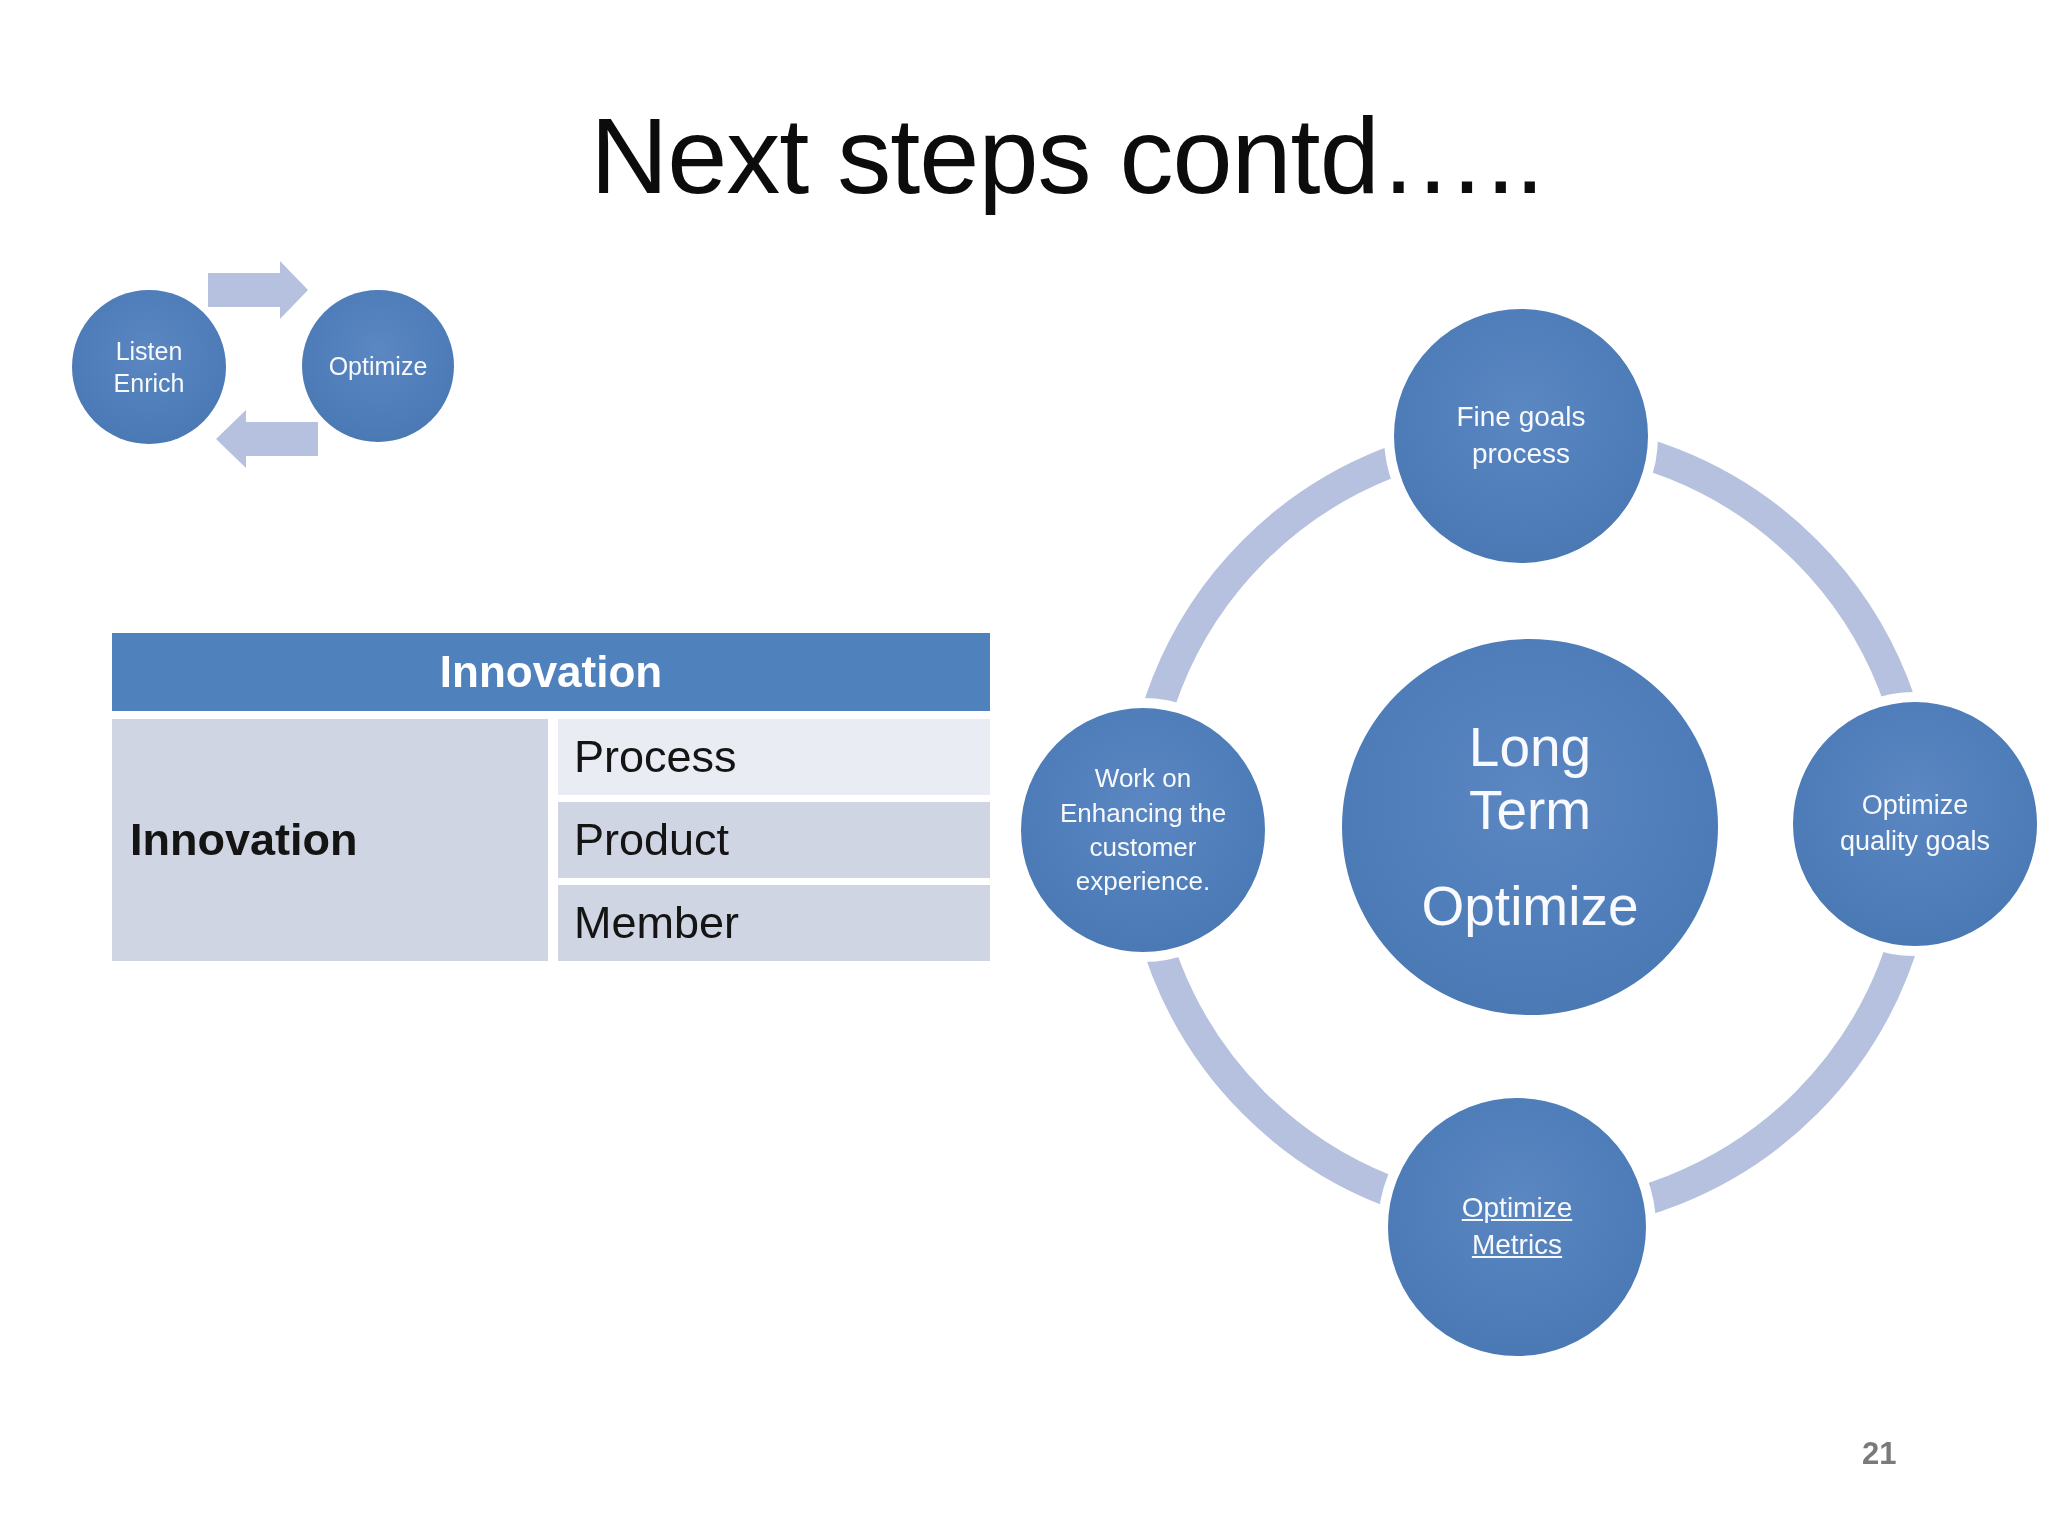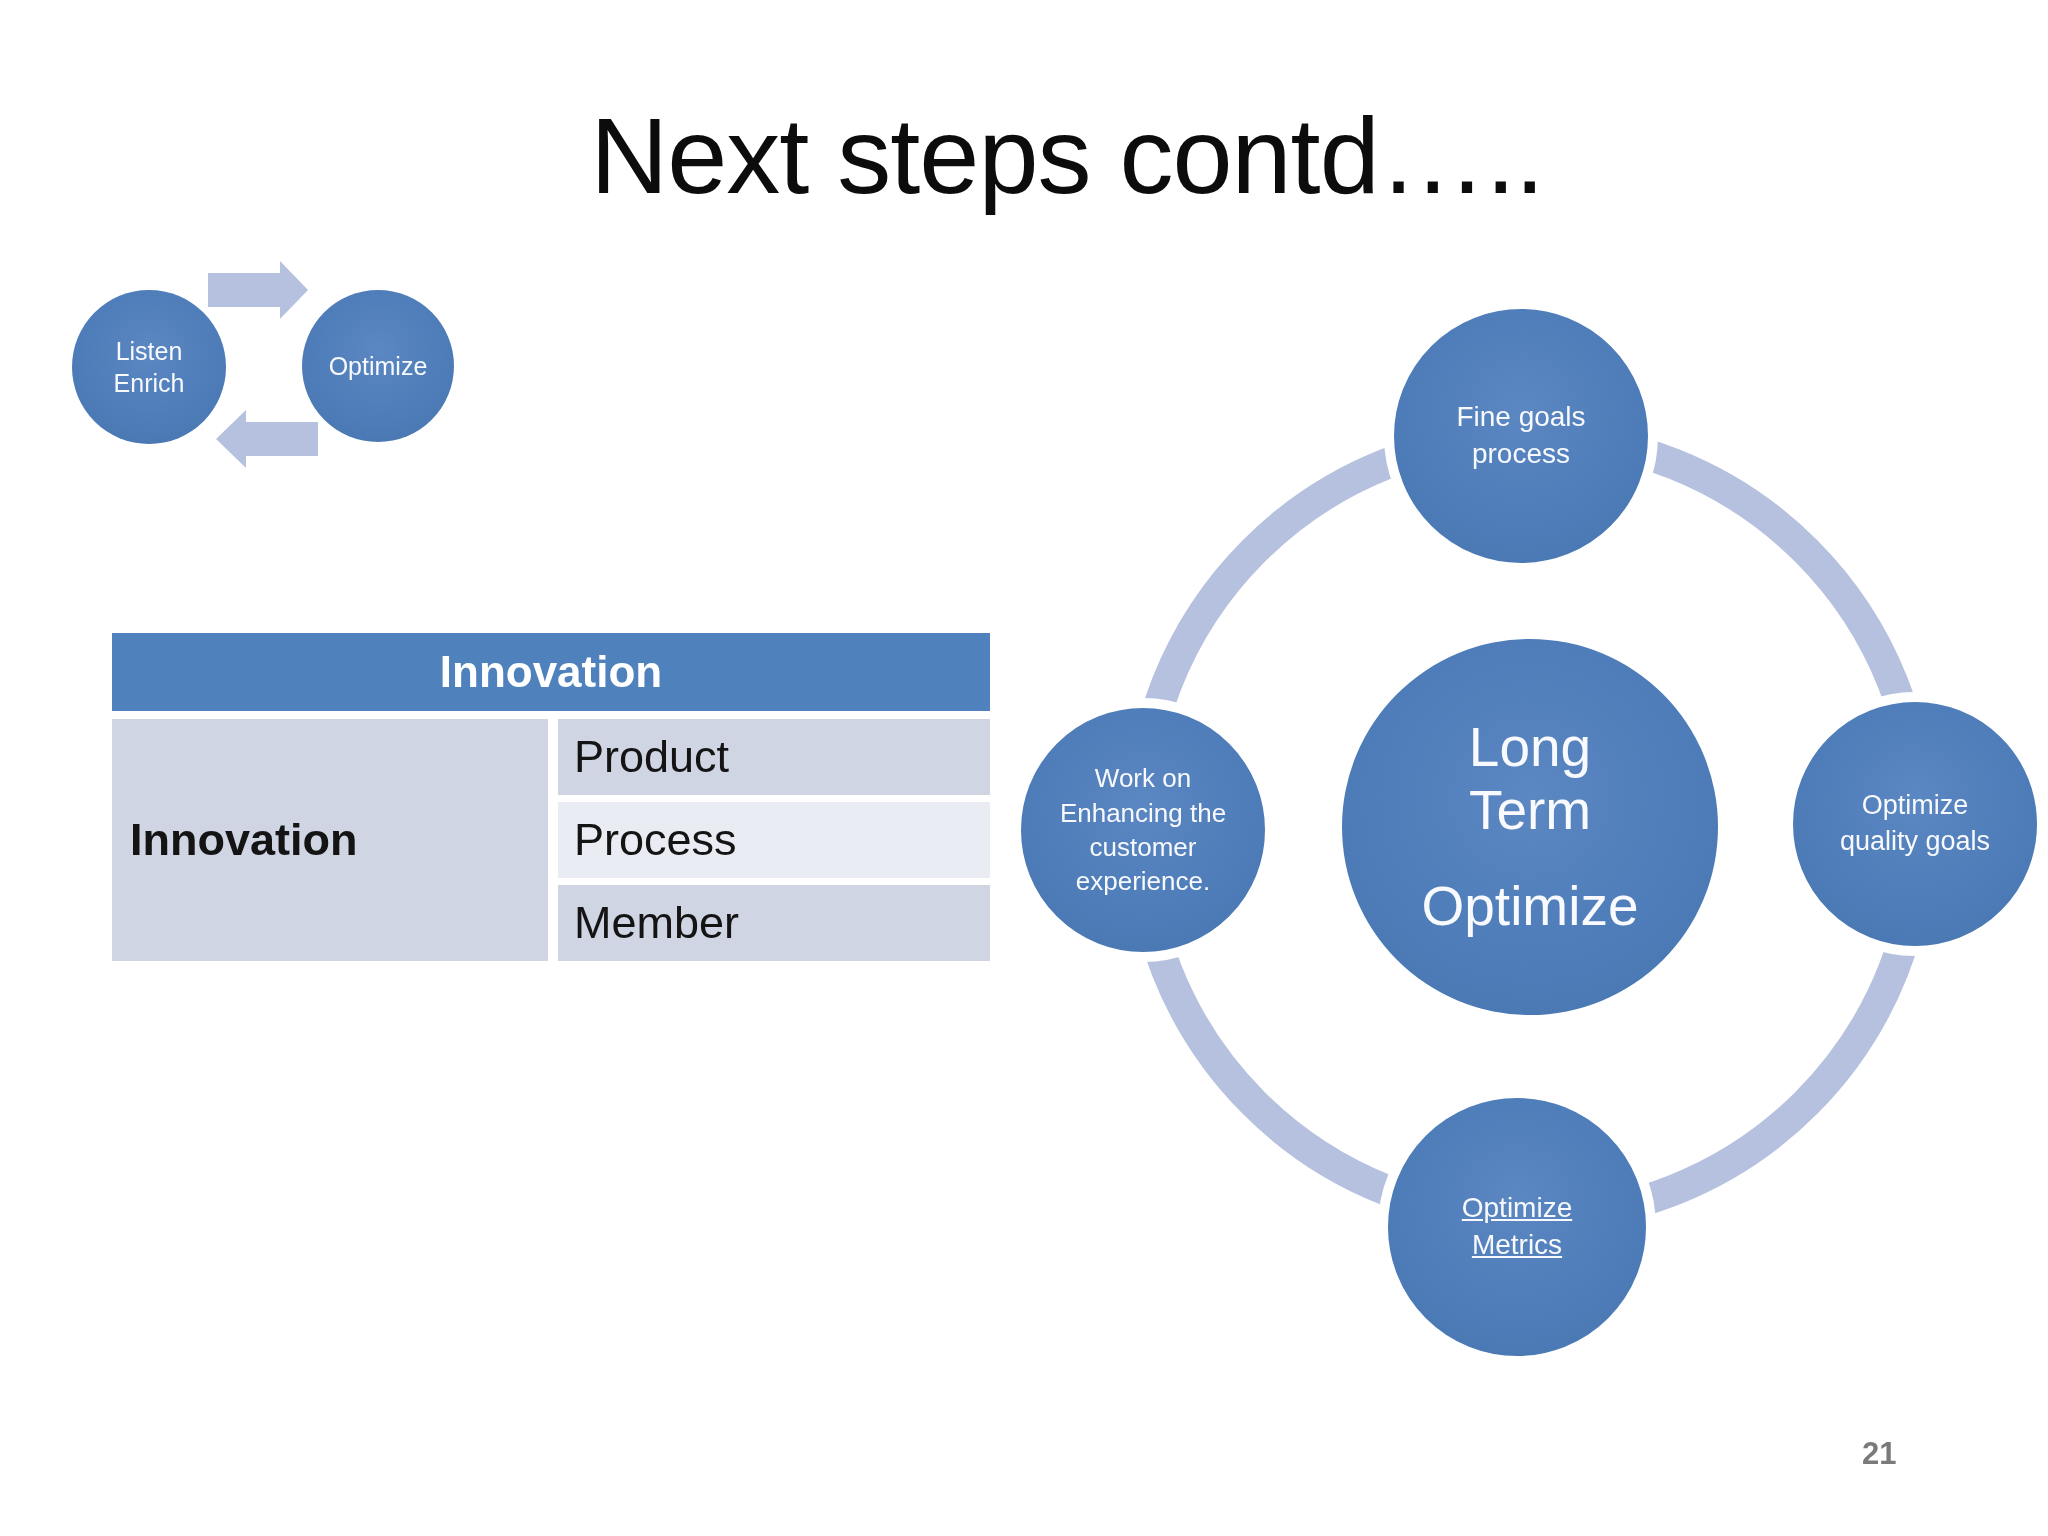--- a/index.html
+++ b/index.html
@@ -115,25 +115,25 @@
   </div>
 
   <div class="opt-table">
     <div class="thead">
       <span>Innovation</span>
     </div>
     <div class="tbody">
       <div class="cell cell-label">
         <span>Innovation</span>
       </div>
+      <div class="cell cell-item cell-alt">
+        <span>Process</span>
+      </div>
       <div class="cell cell-item">
         <span>Product</span>
-      </div>
-      <div class="cell cell-item cell-alt">
-        <span>Process</span>
       </div>
       <div class="cell cell-item">
         <span>Member</span>
       </div>
     </div>
   </div>
 
   <div>
     <div class="ring"></div>
 

